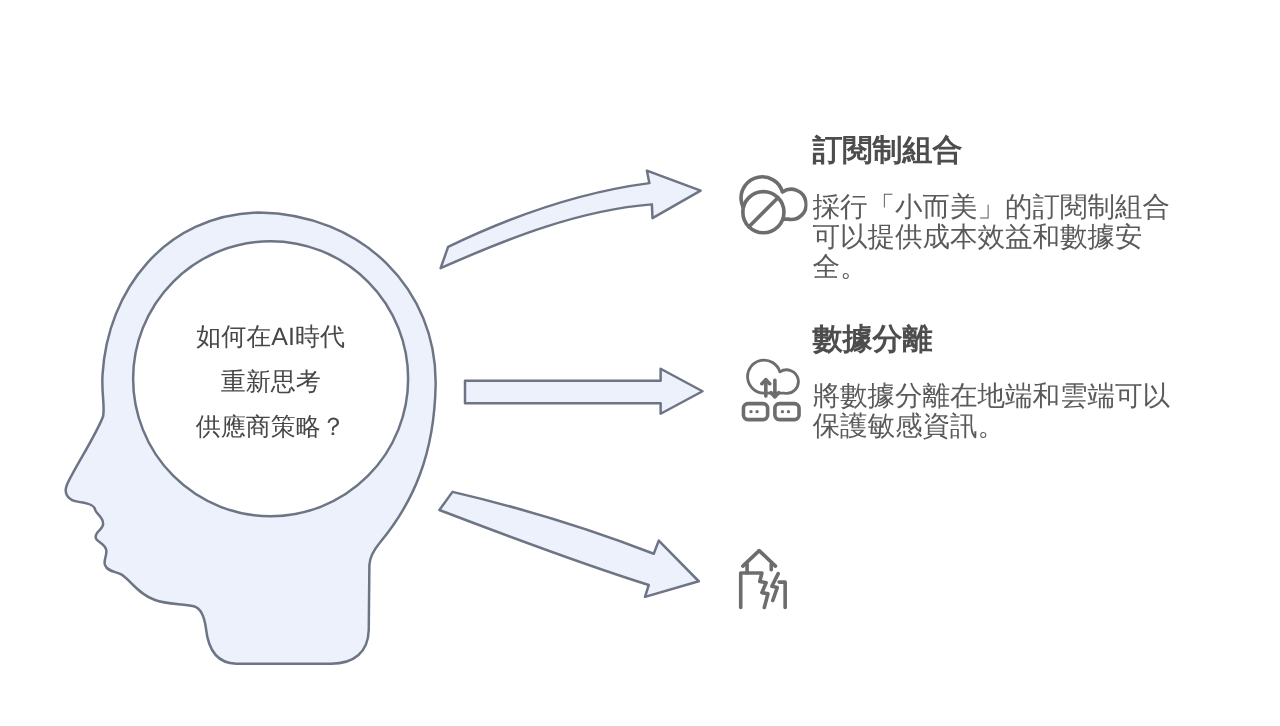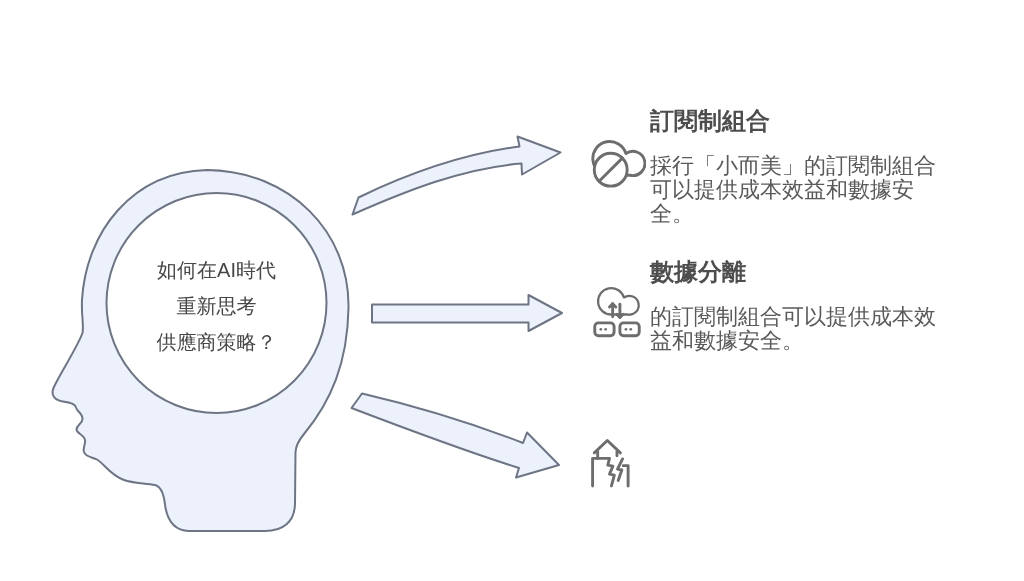--- a/index.html
+++ b/index.html
@@ -170,21 +170,21 @@
         <rect x="2.8" y="16.1" width="8" height="5.3" rx="1.5"></rect>
         <rect x="13.2" y="16.1" width="8" height="5.3" rx="1.5"></rect>
         <circle cx="5.3" cy="18.75" r="0.55" fill="#6d6d6d" stroke="none"></circle>
         <circle cx="7.3" cy="18.75" r="0.55" fill="#6d6d6d" stroke="none"></circle>
         <circle cx="15.7" cy="18.75" r="0.55" fill="#6d6d6d" stroke="none"></circle>
         <circle cx="17.7" cy="18.75" r="0.55" fill="#6d6d6d" stroke="none"></circle>
       </svg>
     </div>
     <div class="item-body">
       <div class="item-title">數據分離</div>
-      <div class="item-desc">的訂閱制組合可以提供成本效益和數據安全。</div>
+      <div class="item-desc">將數據分離在地端和雲端可以保護敏感資訊。</div>
     </div>
   </div>
 
   <div class="item item-3">
     <div class="item-icon">
       <svg viewBox="0 0 24 24">
         <path d="M2.6 7.8 L8 2.7 L13.4 7.8"></path>
         <path d="M4 7.2 V10.1"></path>
         <path d="M12 7.2 V9"></path>
         <path d="M1.9 21.5 V10.1 H8.9 L8.2 12.9 L10.3 13.3 L8.9 16.6 L10.9 17 L9.7 21.5"></path>

